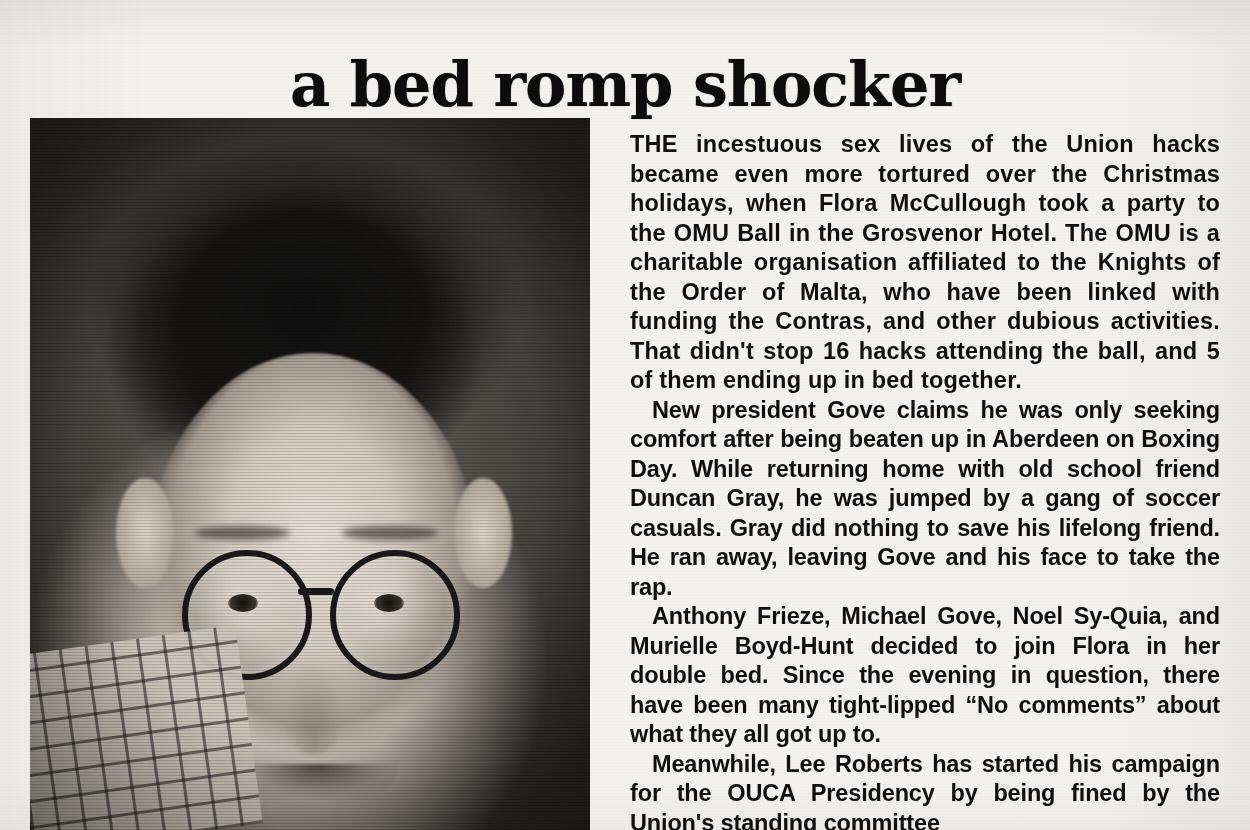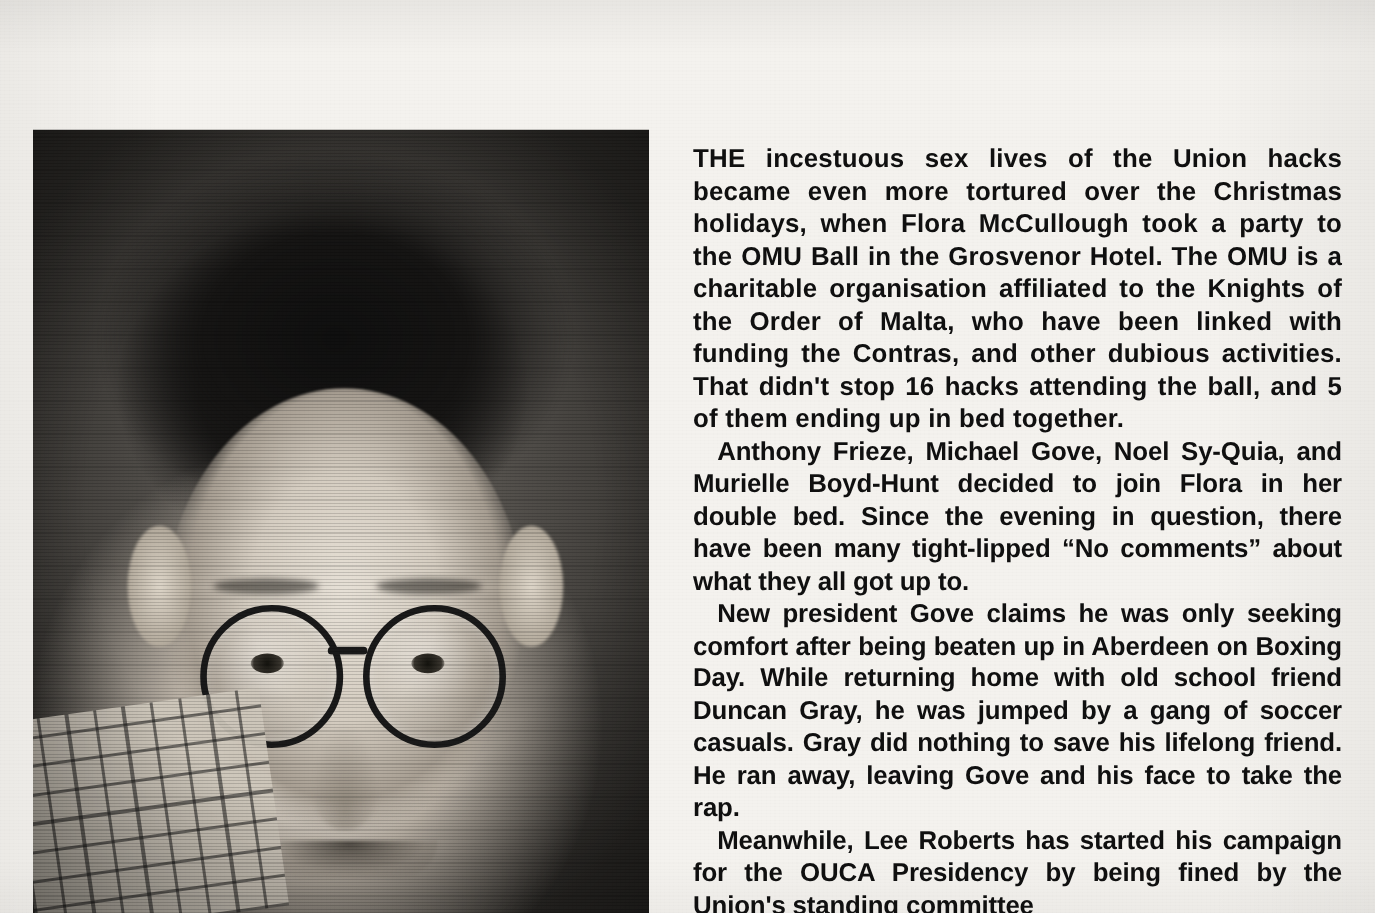--- a/index.html
+++ b/index.html
@@ -199,20 +199,21 @@
   }
   #article .lead {
     letter-spacing: 0.2px;
   }
 </style>
 </head>
 <body>
 
 <div id="page">
 
+  <h1 id="headline">a bed romp shocker</h1>
 
   <div id="photo">
     <div class="portrait">
       <div class="hair"></div>
       <div class="face"></div>
       <div class="ear-l"></div>
       <div class="ear-r"></div>
       <div class="brow-l"></div>
       <div class="brow-r"></div>
       <div class="glass-l"></div>
@@ -223,19 +224,19 @@
       <div class="nose"></div>
       <div class="mouth"></div>
       <div class="shirt"></div>
       <div class="vignette"></div>
       <div class="halftone"></div>
     </div>
   </div>
 
   <div id="article">
     <p class="first lead">THE incestuous sex lives of the Union hacks became even more tortured over the Christmas holidays, when Flora McCullough took a party to the OMU Ball in the Grosvenor Hotel. The OMU is a charitable organisation affiliated to the Knights of the Order of Malta, who have been linked with funding the Contras, and other dubious activities. That didn't stop 16 hacks attending the ball, and 5 of them ending up in bed together.</p>
+    <p>New president Gove claims he was only seeking comfort after being beaten up in Aberdeen on Boxing Day. While returning home with old school friend Duncan Gray, he was jumped by a gang of soccer casuals. Gray did nothing to save his lifelong friend. He ran away, leaving Gove and his face to take the rap.</p>
     <p>Anthony Frieze, Michael Gove, Noel Sy-Quia, and Murielle Boyd-Hunt decided to join Flora in her double bed. Since the evening in question, there have been many tight-lipped “No comments” about what they all got up to.</p>
-    <p>New president Gove claims he was only seeking comfort after being beaten up in Aberdeen on Boxing Day. While returning home with old school friend Duncan Gray, he was jumped by a gang of soccer casuals. Gray did nothing to save his lifelong friend. He ran away, leaving Gove and his face to take the rap.</p>
     <p>Meanwhile, Lee Roberts has started his campaign for the OUCA Presidency by being fined by the Union's standing committee</p>
   </div>
 
   <div id="grain"></div>
 </div>
 
 </body></html>

